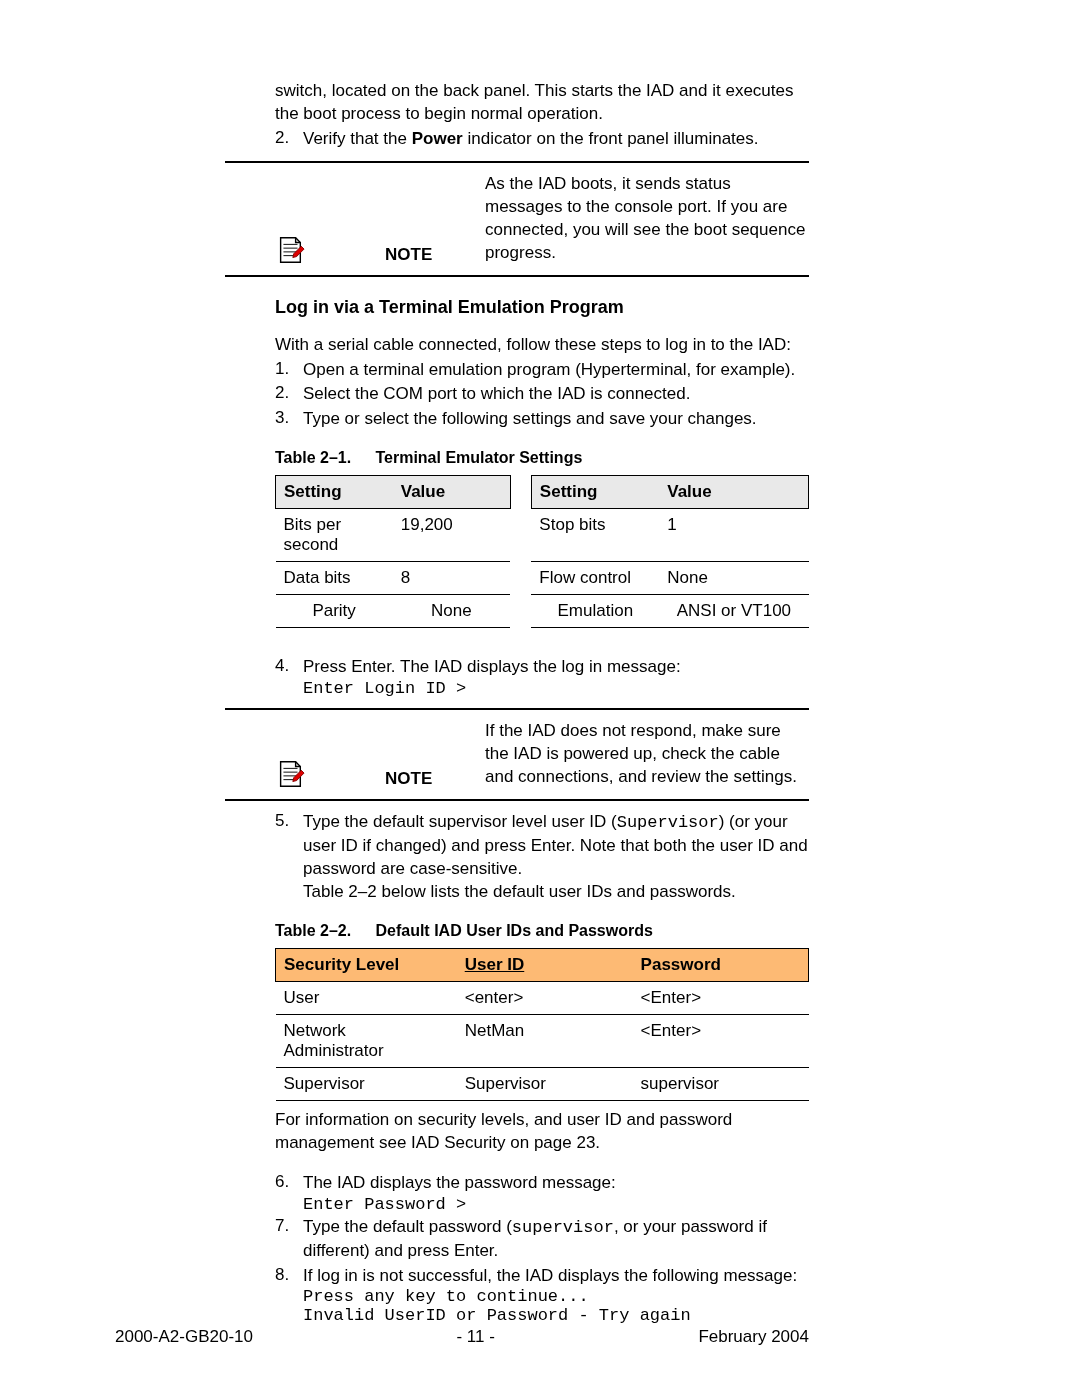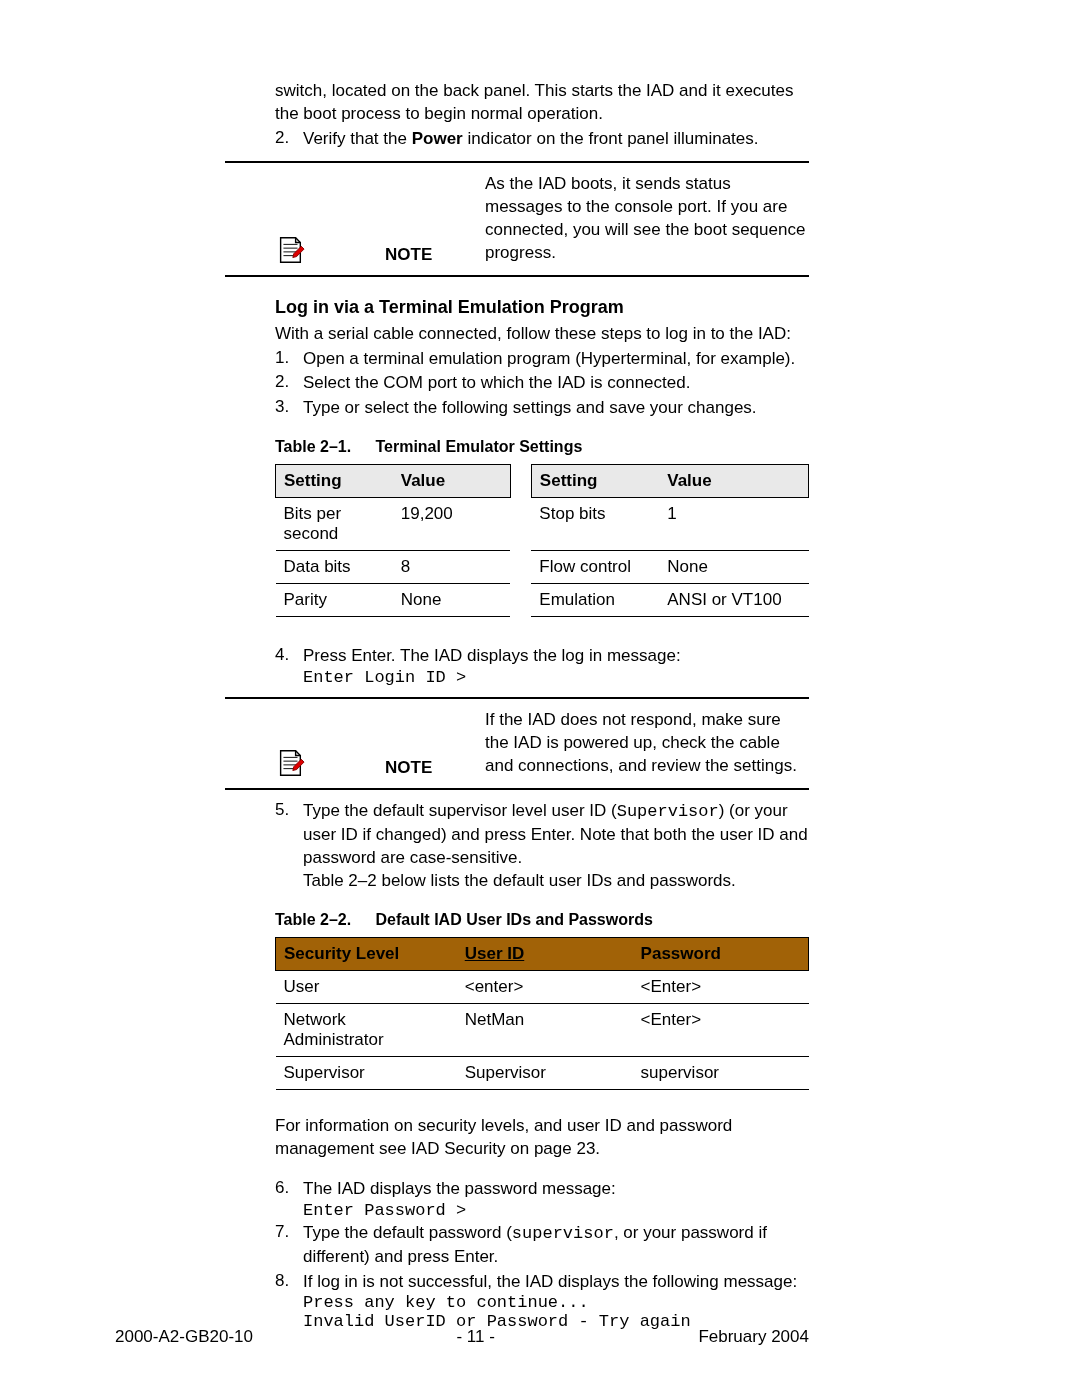--- a/index.html
+++ b/index.html
@@ -67,21 +67,21 @@
     font-weight: bold;
   }
   .note-text-col {
     flex: 1;
     line-height: 1.35;
   }
   .section-title {
     font-weight: bold;
     font-size: 18px;
     margin-top: 20px;
-    margin-bottom: 5px;
+    margin-bottom: 16px;
   }
   .table-caption {
     font-weight: bold;
     font-size: 16px;
     margin-top: 18px;
     margin-bottom: 8px;
   }
   .table-caption .tcap-num {
     display: inline-block;
     min-width: 96px;
@@ -100,20 +100,21 @@
     vertical-align: top;
     font-size: 17px;
   }
   .table1 td {
     border-left: none;
     border-right: none;
     border-bottom: none;
   }
   .table1 tr:last-child td {
     border-bottom: 1.5px solid #000;
+    text-align: center;
   }
   .table1 th { background: #e9e9e9; font-weight: bold; }
   .table1 .gap-col {
     width: 14px;
     border: none !important;
     background: #fff !important;
     padding: 0 !important;
   }
   .table1 thead th:nth-child(1) { border-right: none; }
   .table1 thead th:nth-child(2) { border-left: none;}
@@ -134,38 +135,38 @@
   }
   .table2 td {
     border-left: none;
     border-right: none;
     border-bottom: none;
     margin-top: 16px;
   }
   .table2 tr:last-child td {
     border-bottom: 1.5px solid #000;
   }
-  .table2 th { background: #a16207; font-weight: bold; }
+  .table2 th { background: #fdba74; font-weight: bold; }
   .table2 thead th:nth-child(1) { border-right:none; }
   .table2 thead th:nth-child(2) { border-left:none; border-right:none;text-decoration:underline;}
   .table2 thead th:nth-child(3) { border-left:none;}
   .table2 tbody td { border-left:none; border-right:none; }
 
   .table1 .c1 { width: 22%; }
   .table1 .c2 { width: 22%; }
   .table1 .c4 { width: 24%; }
   .table1 .c5 { width: 28%; }
   .table2 .c1 { width: 34%; }
   .table2 .c2 { width: 33%; }
   .table2 .c3 { width: 33%; }
 
   .step4 { margin-top: 28px; }
   .step5 { margin-top: 10px; }
   .code-indent { margin-left: 28px; }
-  .post-table-para { margin-top: 25px; line-height:1.35; }
+  .post-table-para { margin-top: 8px; line-height:1.35; }
   .footer {
     position: absolute;
     bottom: 50px;
     left: 115px;
     right: 115px;
     display: flex;
     justify-content: space-between;
     font-size: 17px;
   }
   svg.note-svg { width: 30px; height: 30px; }

